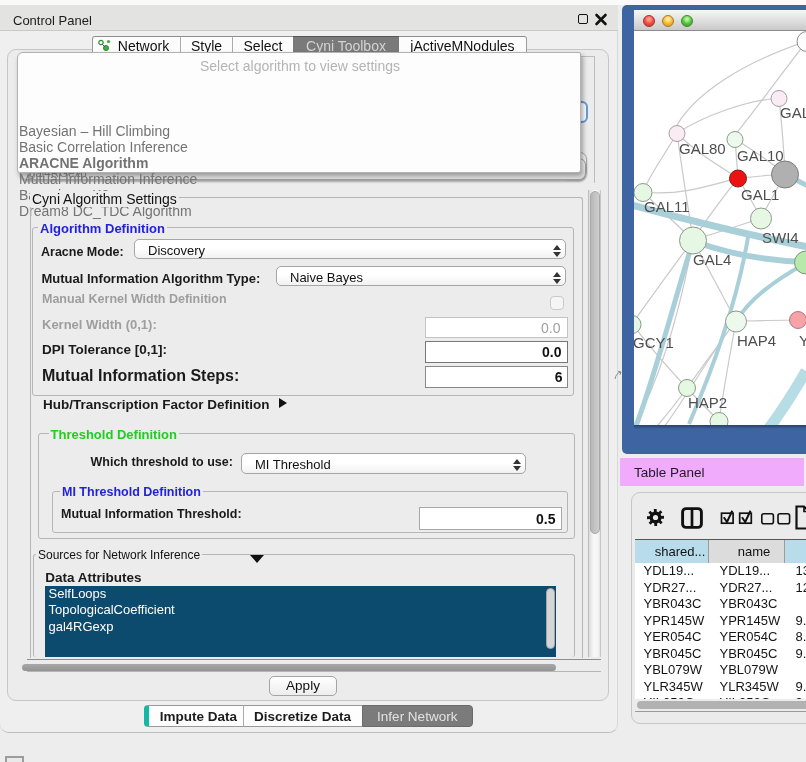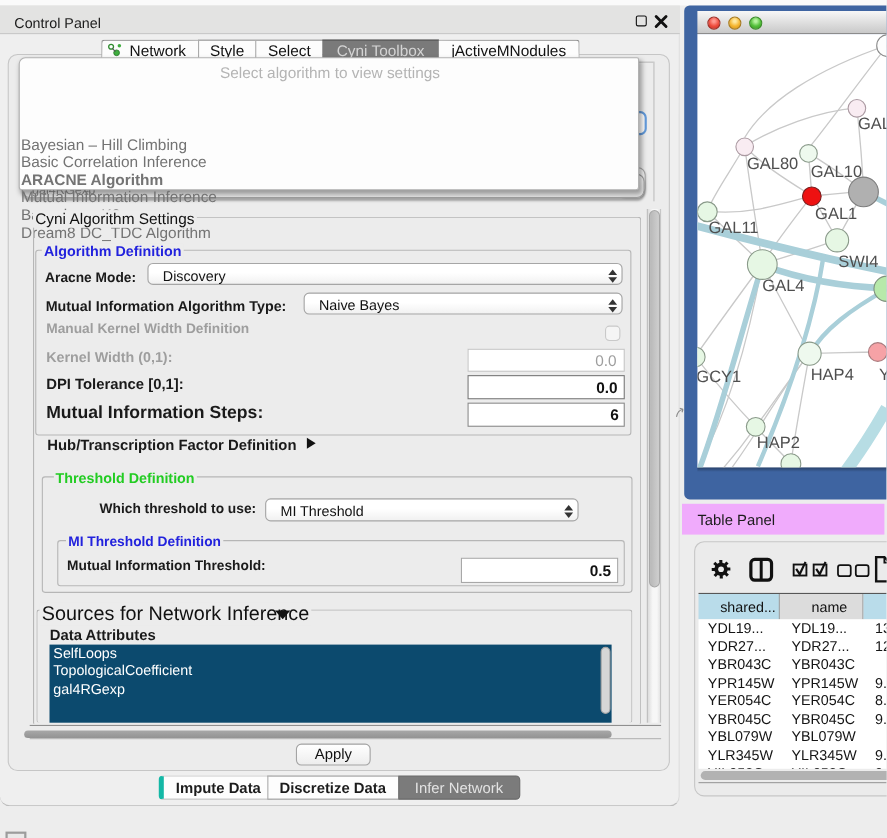--- a/index.html
+++ b/index.html
@@ -163,21 +163,21 @@
   <span class="arr" style="left:271px; top:5.5px; border-left:4px solid transparent; border-right:4px solid transparent; border-bottom:5px solid #333;"></span>
   <span class="arr" style="left:271px; top:12.5px; border-left:4px solid transparent; border-right:4px solid transparent; border-top:5px solid #333;"></span>
 </div>
 <div class="group" style="left:52px; top:491px; width:516px; height:41.5px;">
   <span class="gtitle" style="left:7px; color:#2222dd; font-weight:bold; font-size:12.5px;">MI Threshold Definition</span>
 </div>
 <div class="lbl" style="left:61px; top:507px;">Mutual Information Threshold:</div>
 <div class="field" style="left:418.5px; top:506.5px; width:143px; height:23px; border:1px solid #a8a8a8; font-weight:600; padding:3px 5px 0 0;">0.5</div>
 
 <div class="group" style="left:33px; top:554px; width:542px; height:103px; border-bottom:none;">
-  <span class="gtitle" style="left:2px; color:#111; font-size:18px;">Sources for Network Inference</span>
+  <span class="gtitle" style="left:2px; color:#111; font-size:12px;">Sources for Network Inference</span>
 </div>
 <div class="arr abs" style="left:250px; top:555px; border-left:7px solid transparent; border-right:7px solid transparent; border-top:8px solid #111;"></div>
 <div class="lbl" style="left:45.3px; top:570px; font-size:13.5px;">Data Attributes</div>
 <div class="abs" id="attrlist">
   <div class="li">SelfLoops</div>
   <div class="li">TopologicalCoefficient</div>
   <div class="li">gal4RGexp</div>
 </div>
 <div class="abs" id="listsb"></div>
 

